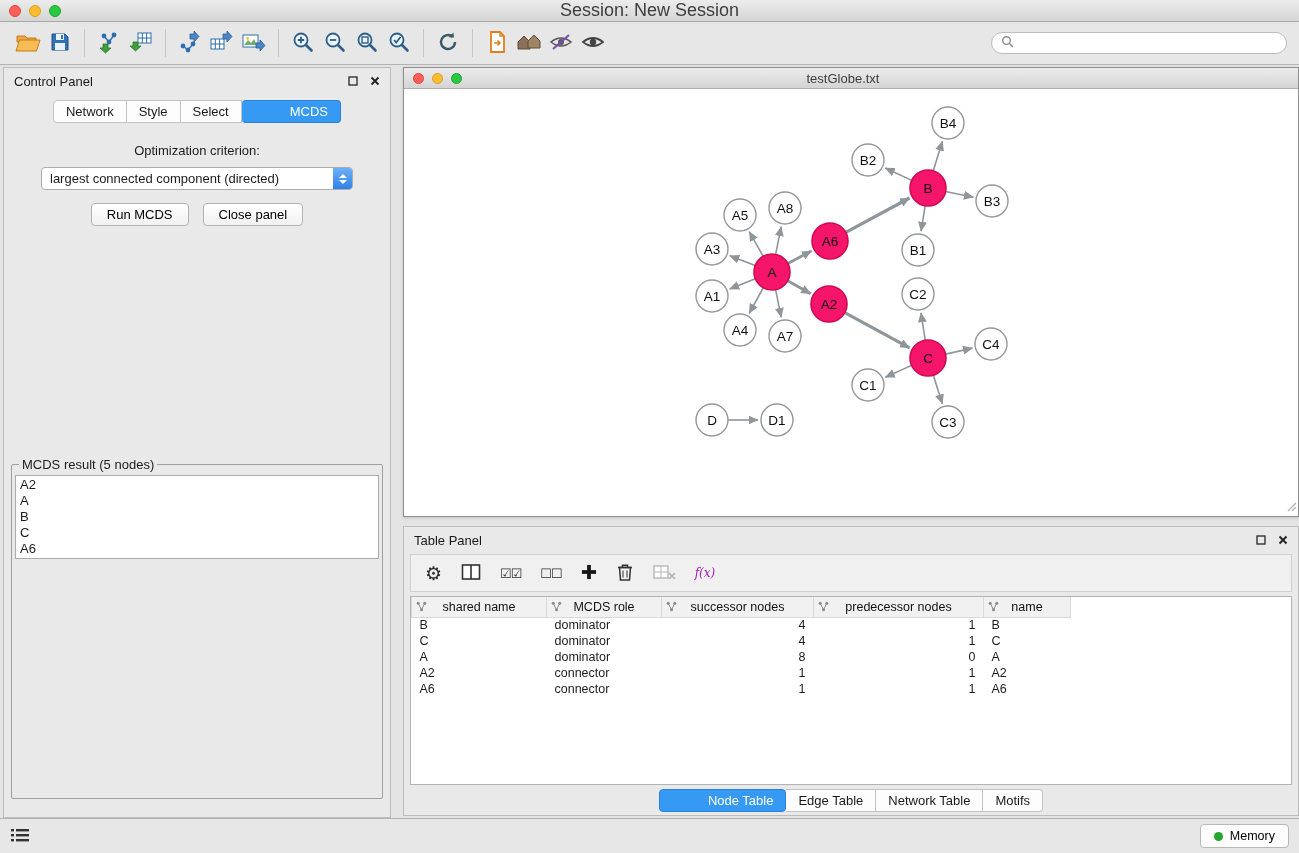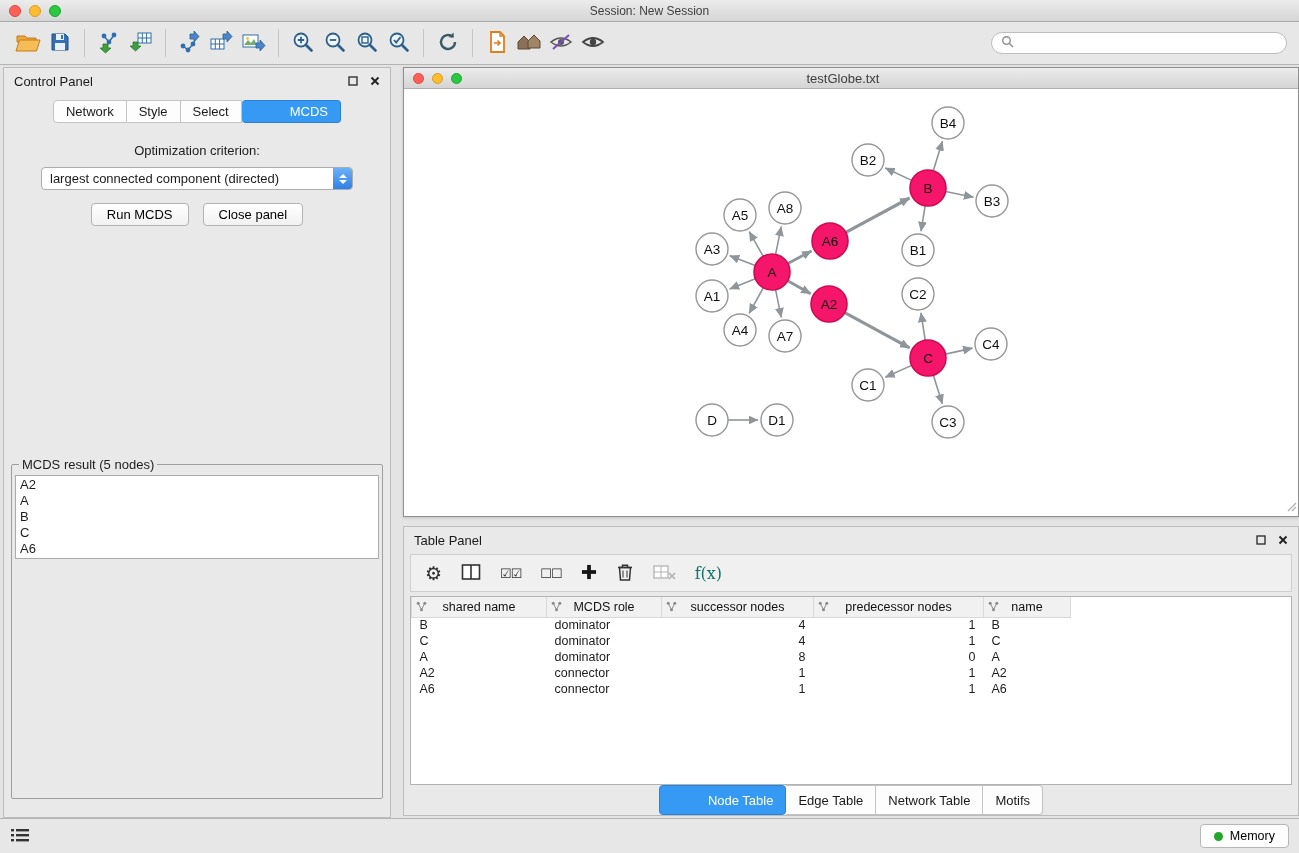--- a/index.html
+++ b/index.html
@@ -7,21 +7,21 @@
   body { font-family:"Liberation Sans", sans-serif; font-size:13px; background:#e4e4e4; color:#1c1c1c; }
 
   
   .titlebar { height:22px; background:linear-gradient(#ececec,#d5d5d5); border-bottom:1px solid #a9a9a9; display:flex; align-items:center; position:relative; }
   .lights { display:flex; gap:8px; margin-left:9px; z-index:2; }
   .light { width:12px; height:12px; border-radius:50%; }
   .light.red { background:#ff5f57; border:1px solid #e0443e; }
   .light.yellow { background:#febc2e; border:1px solid #d89e24; }
   .light.green { background:#28c840; border:1px solid #1ea433; }
   .lights.small .light { width:11px; height:11px; }
-  .tb-title { position:absolute; left:0; right:0; text-align:center; color:#3e3e3e; font-size:12px; }
+  .tb-title { position:absolute; left:0; right:0; text-align:center; color:#3e3e3e; font-size:18px; }
 
   
   .toolbar { height:43px; background:#e7e7e7; border-bottom:1px solid #b4b4b4; display:flex; align-items:center; padding:0 12px; }
   .tbtn { width:32px; height:32px; display:flex; align-items:center; justify-content:center; background:transparent; border:none; cursor:default; }
   .tsep { width:1px; height:28px; background:#c6c6c6; margin:0 8px; }
   .search { margin-left:auto; display:flex; align-items:center; width:296px; height:22px; border:1px solid #bdbdbd; border-radius:12px; background:#fff; padding:0 9px; gap:5px; }
   .search input { border:none; outline:none; flex:1; font-size:12px; background:transparent; font-family:"Liberation Sans",sans-serif; }
 
   
   .workspace { display:flex; height:753px; padding:2px 0 0 3px; gap:12px; }
@@ -60,29 +60,29 @@
   .win-title { position:absolute; left:0; right:16px; text-align:center; font-size:13px; color:#3e3e3e; }
   .net-canvas { flex:1; position:relative; background:#fff; overflow:hidden; }
   .resize-grip { position:absolute; right:1px; bottom:1px; }
 
   
   .table-panel { flex:1; margin-top:9px; margin-bottom:2px; display:flex; flex-direction:column; }
   .tp-toolbar { margin:1px 6px 0; height:38px; background:#f0f0f0; border:1px solid #cfcfcf; display:flex; align-items:center; gap:19px; padding:0 14px; }
   .tp-tool { background:none; border:none; display:flex; align-items:center; font-family:"Liberation Sans",sans-serif; }
   .gear-glyph { font-size:19px; color:#2e2e2e; line-height:1; }
   .chk-glyph { font-size:13px; color:#2e2e2e; letter-spacing:-1px; }
-  .fx-glyph { font-family:"DejaVu Serif", serif; font-size:16px; color:#0f766e; }
+  .fx-glyph { font-family:"DejaVu Serif", serif; font-style:italic; font-size:12px; color:#a21caf; }
   .tp-tablewrap { flex:1; margin:4px 6px 0; background:#fff; border:1px solid #b3b3b3; overflow:hidden; }
   table.data { border-collapse:collapse; table-layout:fixed; width:100%; font-size:12.5px; }
   table.data th { background:#f1f1f1; border:1px solid #d9d9d9; border-top:none; font-weight:normal; height:20px; position:relative; text-align:center; font-size:12.5px; color:#111; }
   table.data th .col-icon { position:absolute; left:4px; top:4px; }
   table.data th.filler { background:#fff; border:none; }
   table.data td { height:16px; padding:0 8px; white-space:nowrap; }
   table.data td.num { text-align:right; }
-  .tp-tabs { height:30px; display:flex; justify-content:center; }
+  .tp-tabs { height:30px; display:flex; justify-content:center; align-items:center; }
 
   
   .statusbar { height:35px; background:#e7e7e7; border-top:1px solid #b4b4b4; display:flex; align-items:center; padding:0 10px; }
   .mem-btn { margin-left:auto; display:flex; align-items:center; gap:7px; background:#fdfdfd; border:1px solid #b7b7b7; border-radius:4px; padding:4px 13px; font-size:12.5px; font-family:"Liberation Sans",sans-serif; }
   .mem-dot { width:9px; height:9px; border-radius:50%; background:#23a62b; }
 </style>
 </head>
 <body>
 
 <div class="titlebar">

